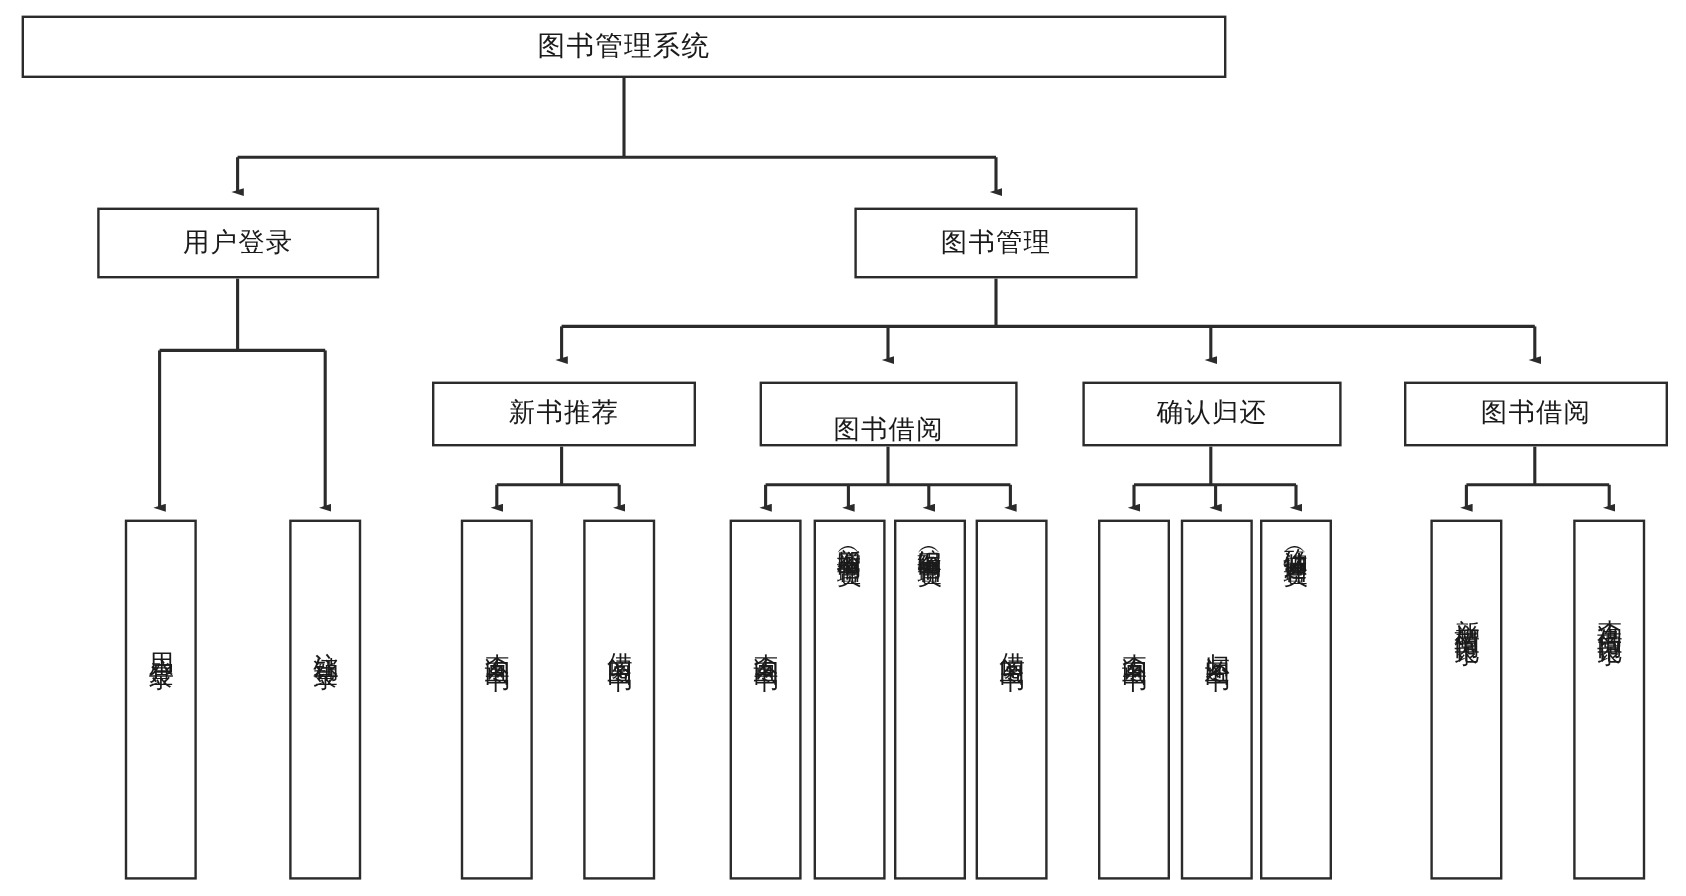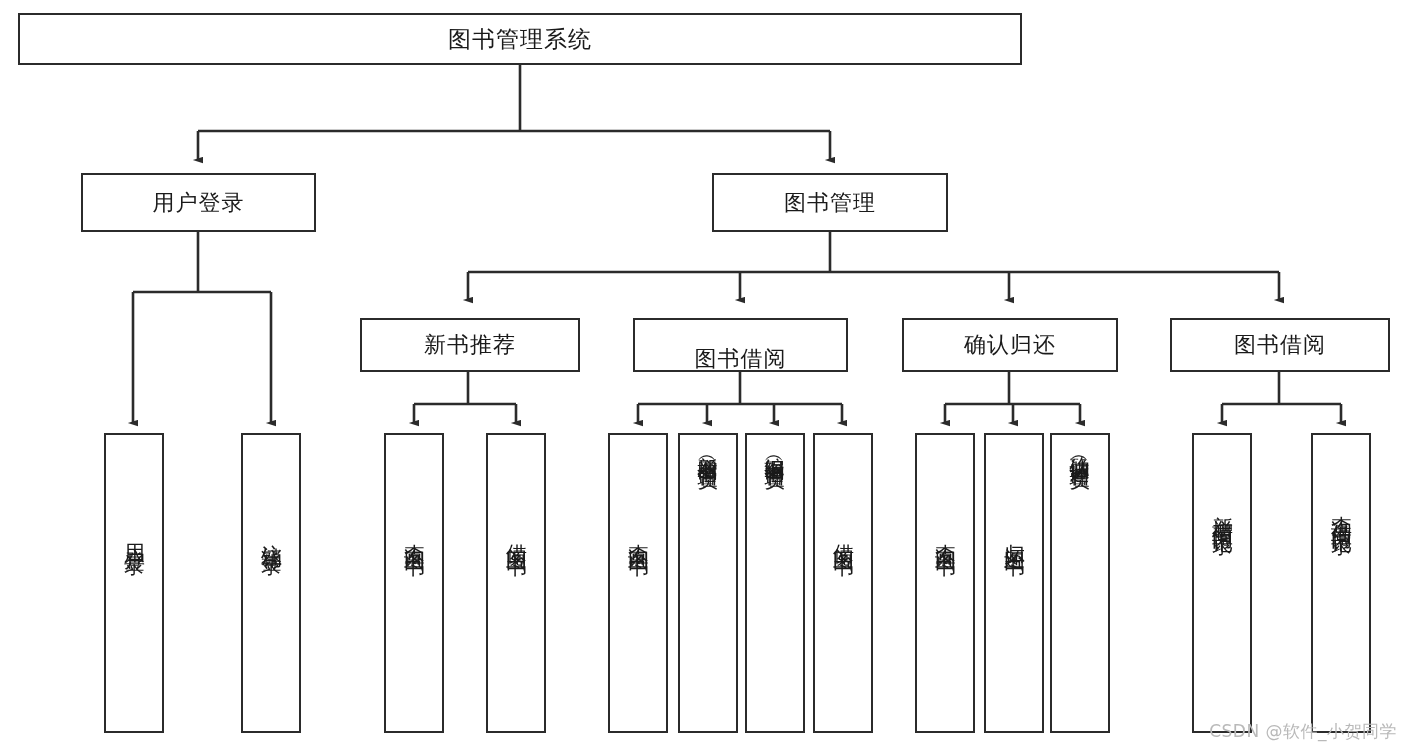--- a/index.html
+++ b/index.html
@@ -201,14 +201,13 @@
     <span class="label">确认归还（管理员）</span>
   </div>
 
   <div class="node vert mid" style="left:1192px; top:433px; width:60px; height:300px;">
     <span class="label">新增借阅记录</span>
   </div>
   <div class="node vert mid" style="left:1311px; top:433px; width:60px; height:300px;">
     <span class="label">查询借阅记录</span>
   </div>
 
-  <div class="watermark">CSDN @软件_小贺同学</div>
 </div>
 
 </body></html>

